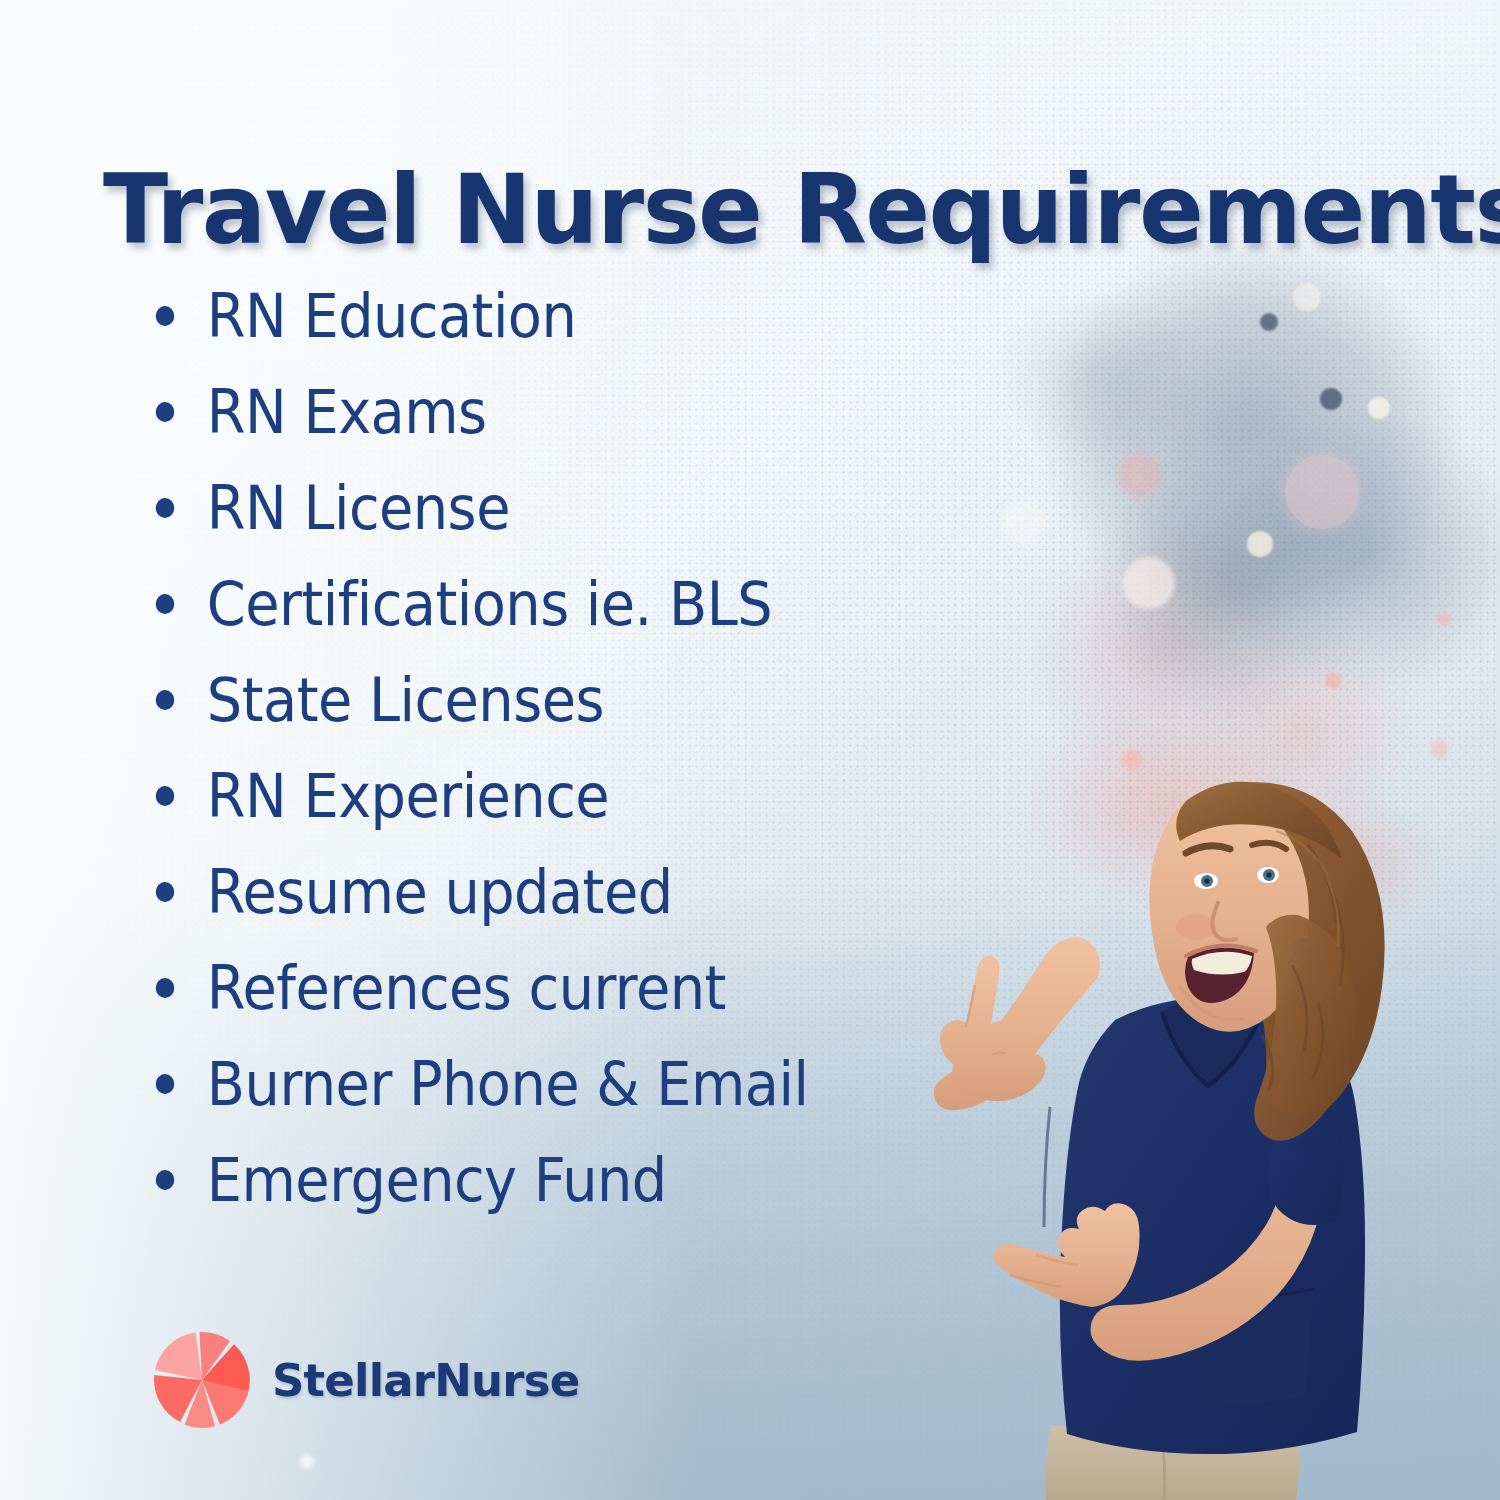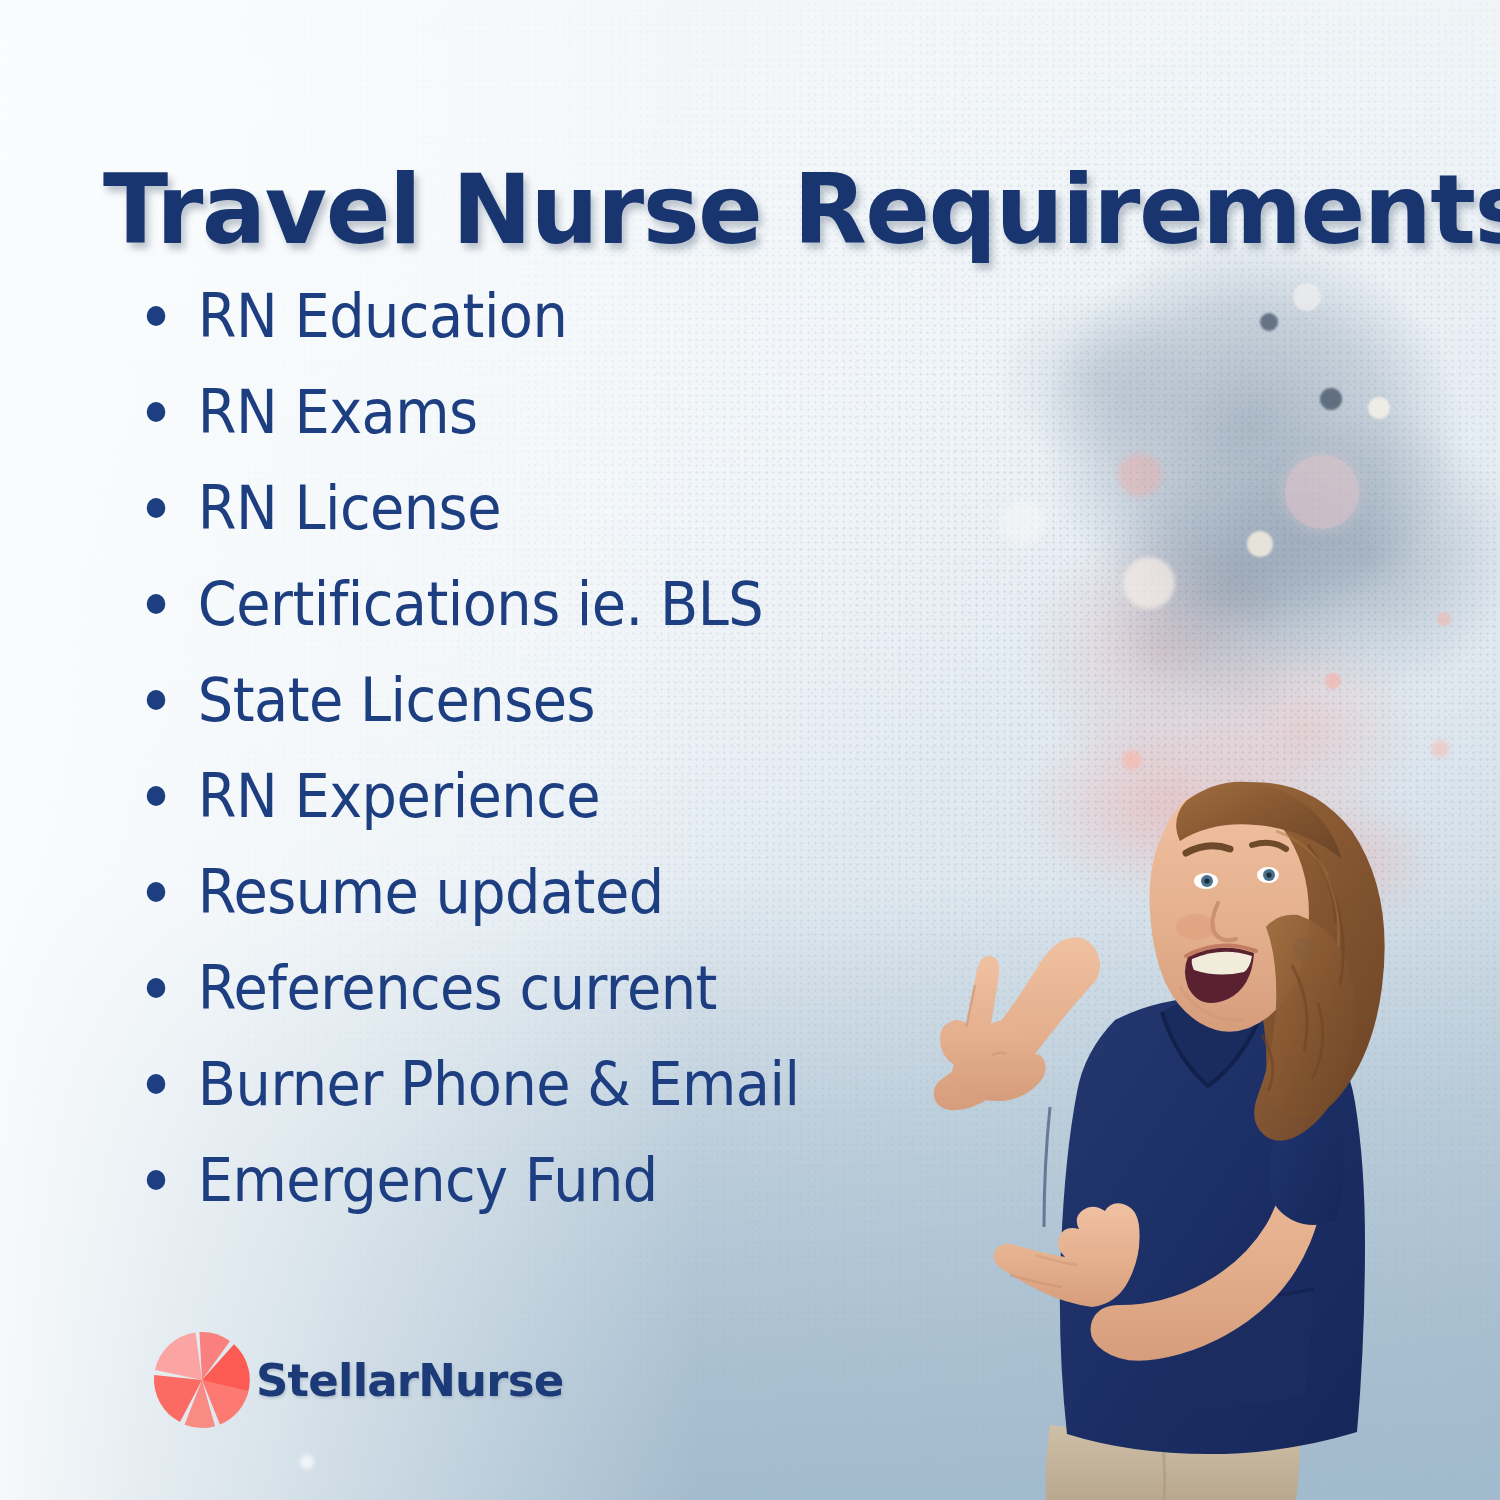--- a/index.html
+++ b/index.html
@@ -80,21 +80,21 @@
     line-height:1.02;
     color:#183570;
     transform:scaleX(.985);
     transform-origin:left center;
     text-shadow:4px 6px 7px rgba(90,105,125,.38);
     white-space:nowrap;
   }
 
   
   .bullets{
-    position:absolute;left:143px;top:268px;
+    position:absolute;left:152px;top:268px;
     list-style:none;margin:0;padding:0;
   }
   .bullets li{
     position:relative;
     height:96px;
     padding-left:59px;
     display:flex;align-items:center;
     font-family:"DejaVu Sans", sans-serif;
     font-size:60px;
     font-weight:400;
@@ -106,21 +106,21 @@
   }
   .bullets li .dot{
     position:absolute;left:4px;top:50%;margin-top:-10px;
     width:20px;height:20px;border-radius:50%;
     background:#1d3f81;
   }
 
   
   .logo{
     position:absolute;left:152px;top:1330px;
-    display:flex;align-items:center;gap:4px;
+    display:flex;align-items:center;gap:20px;
   }
   .logo-mark{width:100px;height:100px;display:block;}
   .logo-word{
     font-family:"DejaVu Sans", sans-serif;
     font-weight:700;
     font-size:45px;
     letter-spacing:-0.8px;
     color:#1b3a77;
     text-shadow:1px 2px 3px rgba(110,130,150,.35);
     white-space:nowrap;

